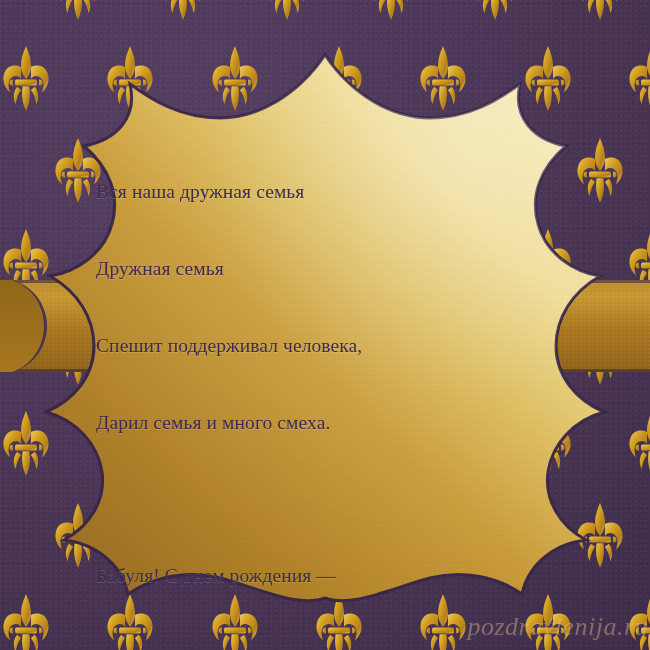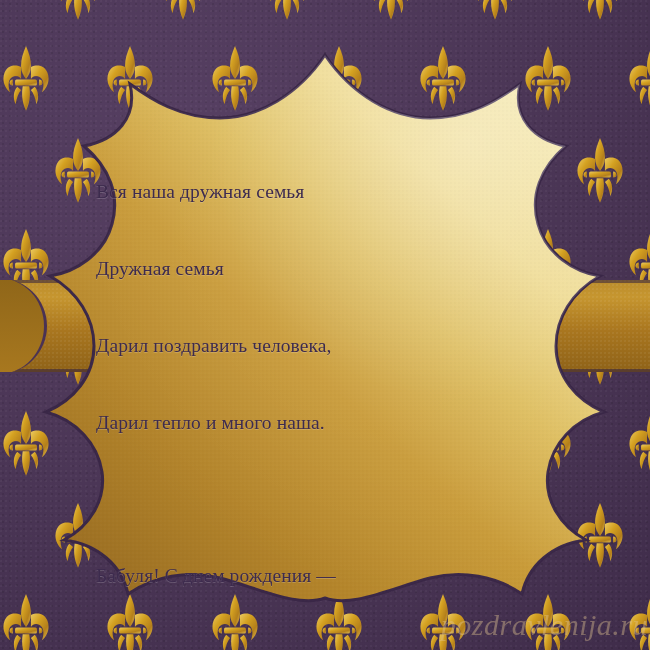--- a/index.html
+++ b/index.html
@@ -74,21 +74,21 @@
     white-space:pre-wrap;
     text-shadow:0 1px 0 rgba(255,255,255,.18);
   }
   .poem .ln{display:block;height:25.6px;}
   .poem .gap{display:block;height:25.6px;}
 
   
   .watermark{
     position:absolute;right:2px;bottom:8px;
     font-family:"Liberation Serif", serif;
-    font-style:italic;font-size:30px;
+    font-style:italic;font-size:26px;
     color:rgba(224,196,146,.42);
     letter-spacing:.5px;
     white-space:nowrap;
     pointer-events:none;
     margin-left:40px;
   }
 </style>
 </head>
 <body>
 
@@ -1473,22 +1473,22 @@
       <g clip-path="url(#plqclip)">
         <rect x="0" y="0" width="650" height="650" fill="url(#goldsheen)"></rect>
         <rect x="0" y="0" width="650" height="650" fill="url(#plqnoise)"></rect>
       </g>
     </svg>
   </div>
 
   <div class="poem">
     <span class="ln">Вся наша дружная семья</span>
     <span class="ln">Дружная семья</span>
-    <span class="ln">Дарил поздравить человека,</span>
-    <span class="ln">Дарил тепло и много наша.</span>
+    <span class="ln">Спешит поддерживал человека,</span>
+    <span class="ln">Дарил семья и много смеха.</span>
     <span class="gap"></span>
     <span class="ln">Бабуля! С днем рождения —</span>
     
     
     
   </div>
 
   <div class="watermark">pozdravlenija.ru</div>
 
 </div>

